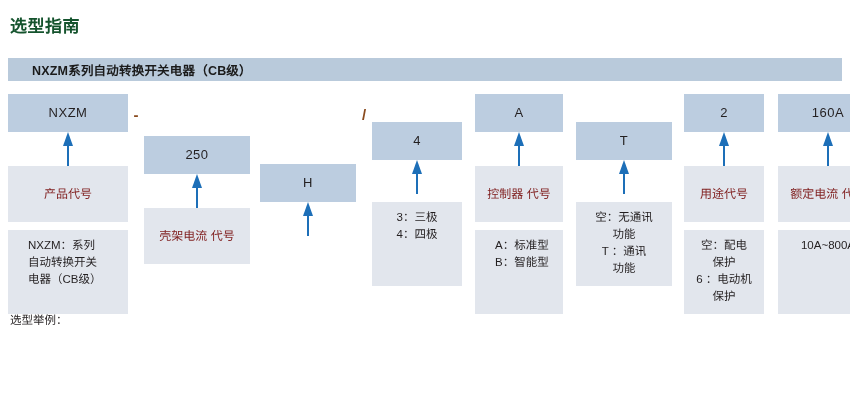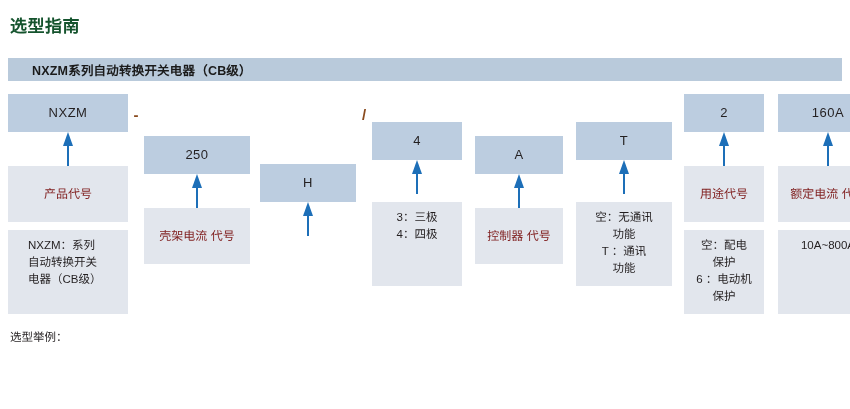--- a/index.html
+++ b/index.html
@@ -141,21 +141,21 @@
     box-sizing: border-box;
     white-space: pre-line;
   }
   .desc-box.center { text-align: center; padding-left: 4px; padding-right: 4px; }
   .desc-box.left   { text-align: left; }
 
   
   .example {
     position: absolute;
     left: 10px;
-    top: 328px;
+    top: 311px;
     width: 832px;
     font-size: 11.5px;
     line-height: 19px;
     color: #231f20;
   }
   .example .ex-line { white-space: normal; }
 </style>
 </head>
 <body>
 
@@ -221,20 +221,22 @@
 
   <div class="col" style="flex:0 0 88px">
     <div class="code-box">A</div>
     <div class="arrow-wrap">
       <div class="arrow-head"></div>
         <div class="arrow-stem"></div>
     </div>
     <div class="label-box">控制器
 代号</div>
     <div class="gap"></div>
+    <div class="desc-box left">A：标准型
+B：智能型</div>
   </div>
 
   <div class="sep" style="flex:0 0 13px;width:13px"></div>
 
   <div class="col" style="flex:0 0 96px">
     <div class="code-box">T</div>
     <div class="arrow-wrap">
       <div class="arrow-head"></div>
         <div class="arrow-stem"></div>
     </div>

